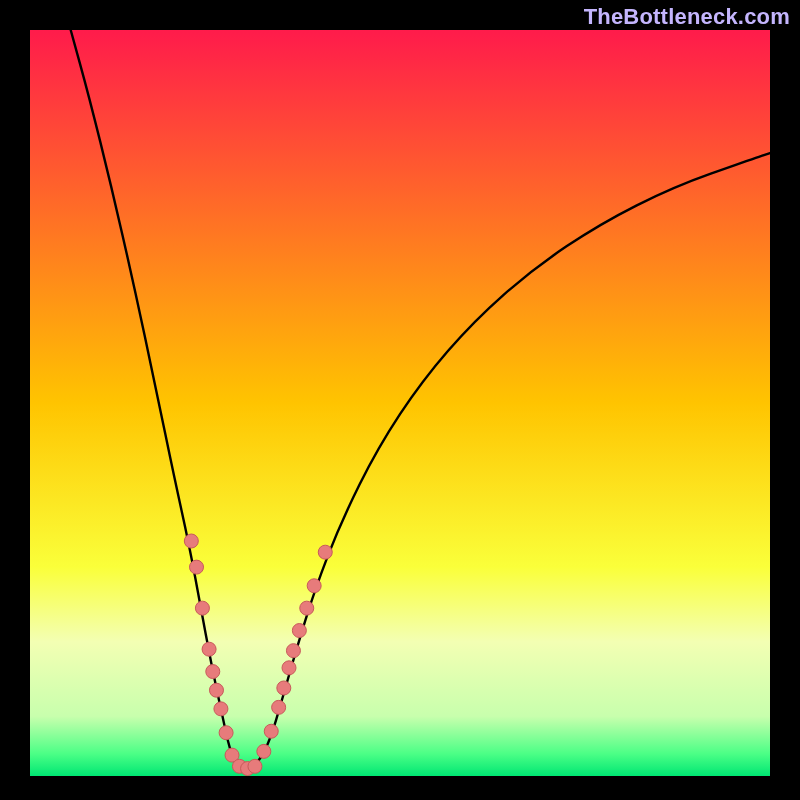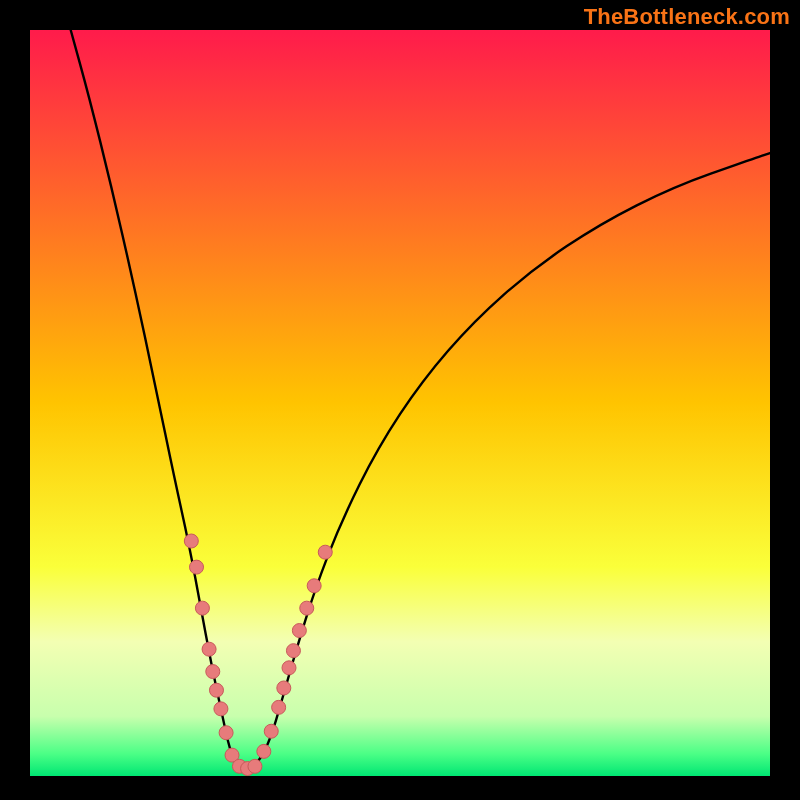--- a/index.html
+++ b/index.html
@@ -16,21 +16,21 @@
     height: 800px;
     background: #000;
   }
   .watermark {
     position: absolute;
     top: 4px;
     right: 10px;
     font-family: Arial, Helvetica, sans-serif;
     font-size: 22px;
     font-weight: 600;
-    color: #f97316;
+    color: #c4b5fd;
     letter-spacing: 0.2px;
     z-index: 5;
   }
   svg {
     position: absolute;
     top: 0;
     left: 0;
   }
 </style>
 </head>

